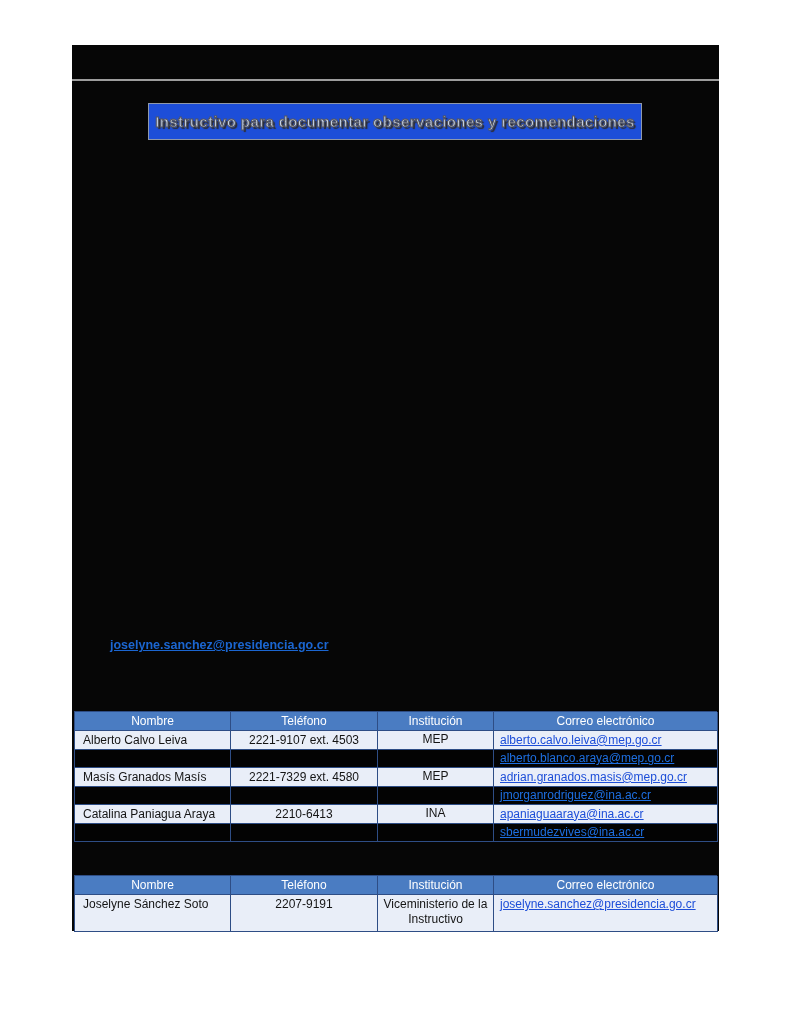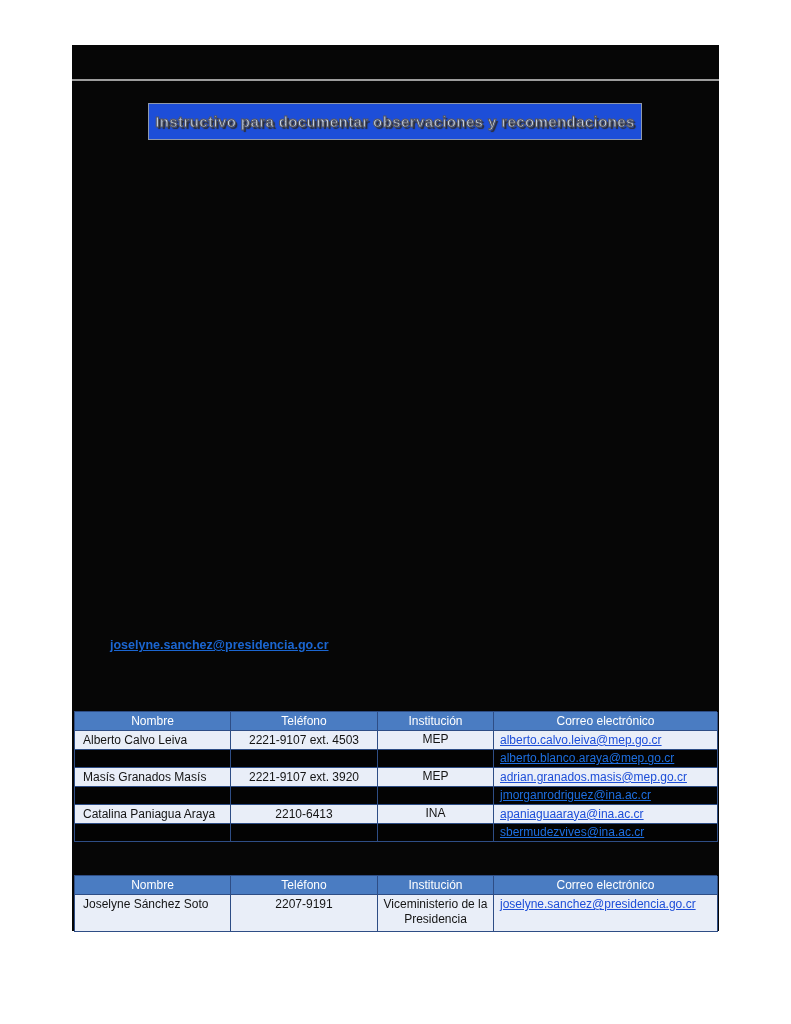--- a/index.html
+++ b/index.html
@@ -76,21 +76,21 @@
         <div class="cell c-name"></div>
         <div class="cell c-phone"></div>
         <div class="cell c-inst"></div>
         <div class="cell c-mail">
             <a class="email-link">alberto.blanco.araya@mep.go.cr</a>
           </div>
       </div>
 
       <div class="row drow light">
         <div class="cell c-name">Masís Granados Masís</div>
-        <div class="cell c-phone">2221-9107 ext. 3920</div>
+        <div class="cell c-phone">2221-7329 ext. 4580</div>
         <div class="cell c-inst">MEP</div>
         <div class="cell c-mail">
             <a class="email-link">adrian.granados.masis@mep.go.cr</a>
           </div>
       </div>
 
       <div class="row drow dark">
         <div class="cell c-name"></div>
         <div class="cell c-phone"></div>
         <div class="cell c-inst"></div>
@@ -122,21 +122,21 @@
       <div class="row hrow">
         <div class="cell">Nombre</div>
         <div class="cell">Teléfono</div>
         <div class="cell">Institución</div>
         <div class="cell">Correo electrónico</div>
       </div>
 
       <div class="row drow light">
         <div class="cell c-name">Joselyne Sánchez Soto</div>
         <div class="cell c-phone">2207-9191</div>
-        <div class="cell c-inst">Viceministerio de la Presidencia</div>
+        <div class="cell c-inst">Viceministerio de la Instructivo</div>
         <div class="cell c-mail">
             <a class="email-link">joselyne.sanchez@presidencia.go.cr</a>
           </div>
       </div>
     </div>
 
   </div>
 </div>
 
 </body></html>

